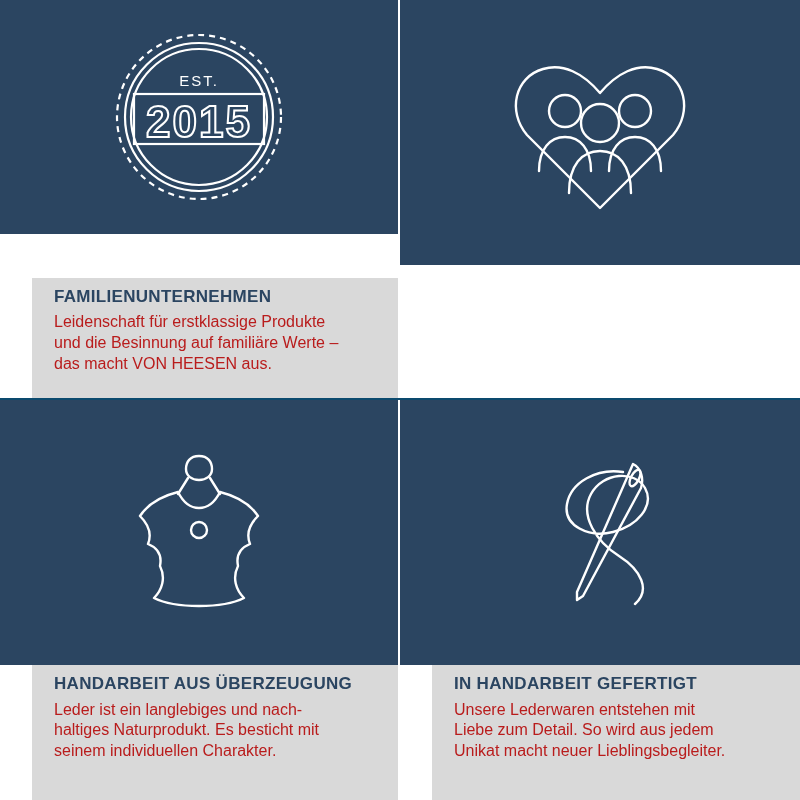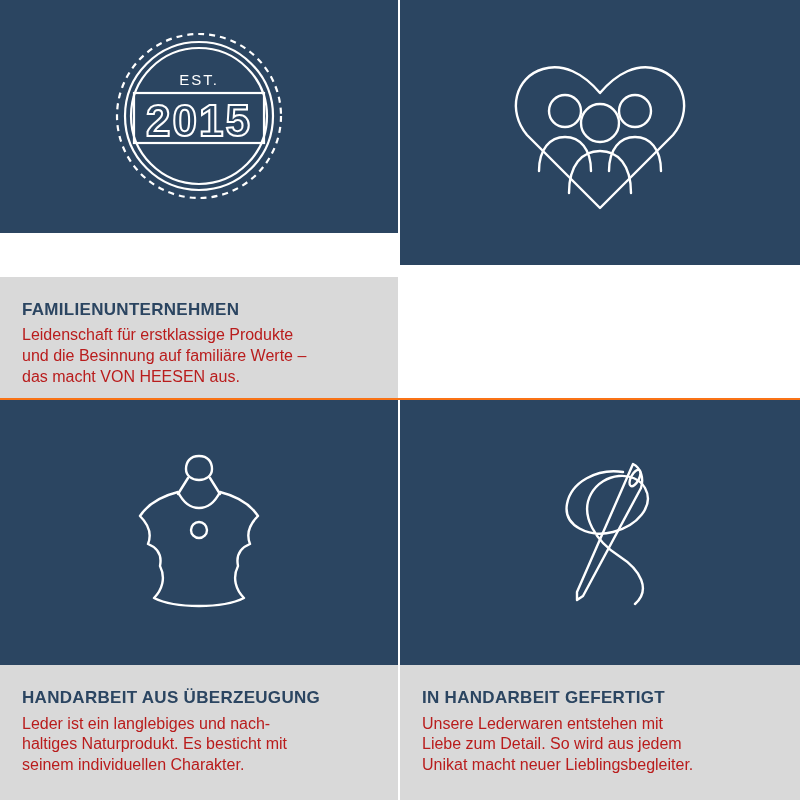--- a/index.html
+++ b/index.html
@@ -31,27 +31,28 @@
     height: 265px;
     display: flex;
     align-items: center;
     justify-content: center;
     box-sizing: border-box;
   }
   .text-pane {
     background: #d9d9d9;
     height: 135px;
     box-sizing: border-box;
-    padding: 24px 22px 0 22px;
+    padding: 10px 22px 0 22px;
     color: #2b4561;
+    margin-left: 32px;
   }
   .cell-left .icon-pane { border-right: 2px solid #ffffff; }
   .cell-left .text-pane { border-right: 2px solid #ffffff; }
   .cell-top .icon-pane, .cell-top .text-pane { }
-  .row-sep { border-bottom: 2px solid #f97316; gap: 44px; }
+  .row-sep { border-bottom: 2px solid #0c4a6e; gap: 44px; }
   .headline {
     font-size: 17px;
     font-weight: bold;
     letter-spacing: 0.3px;
     margin: 0 0 6px 0;
     line-height: 1.1;
     color: #2b4561;
   }
   .body-text {
     font-size: 16px;

